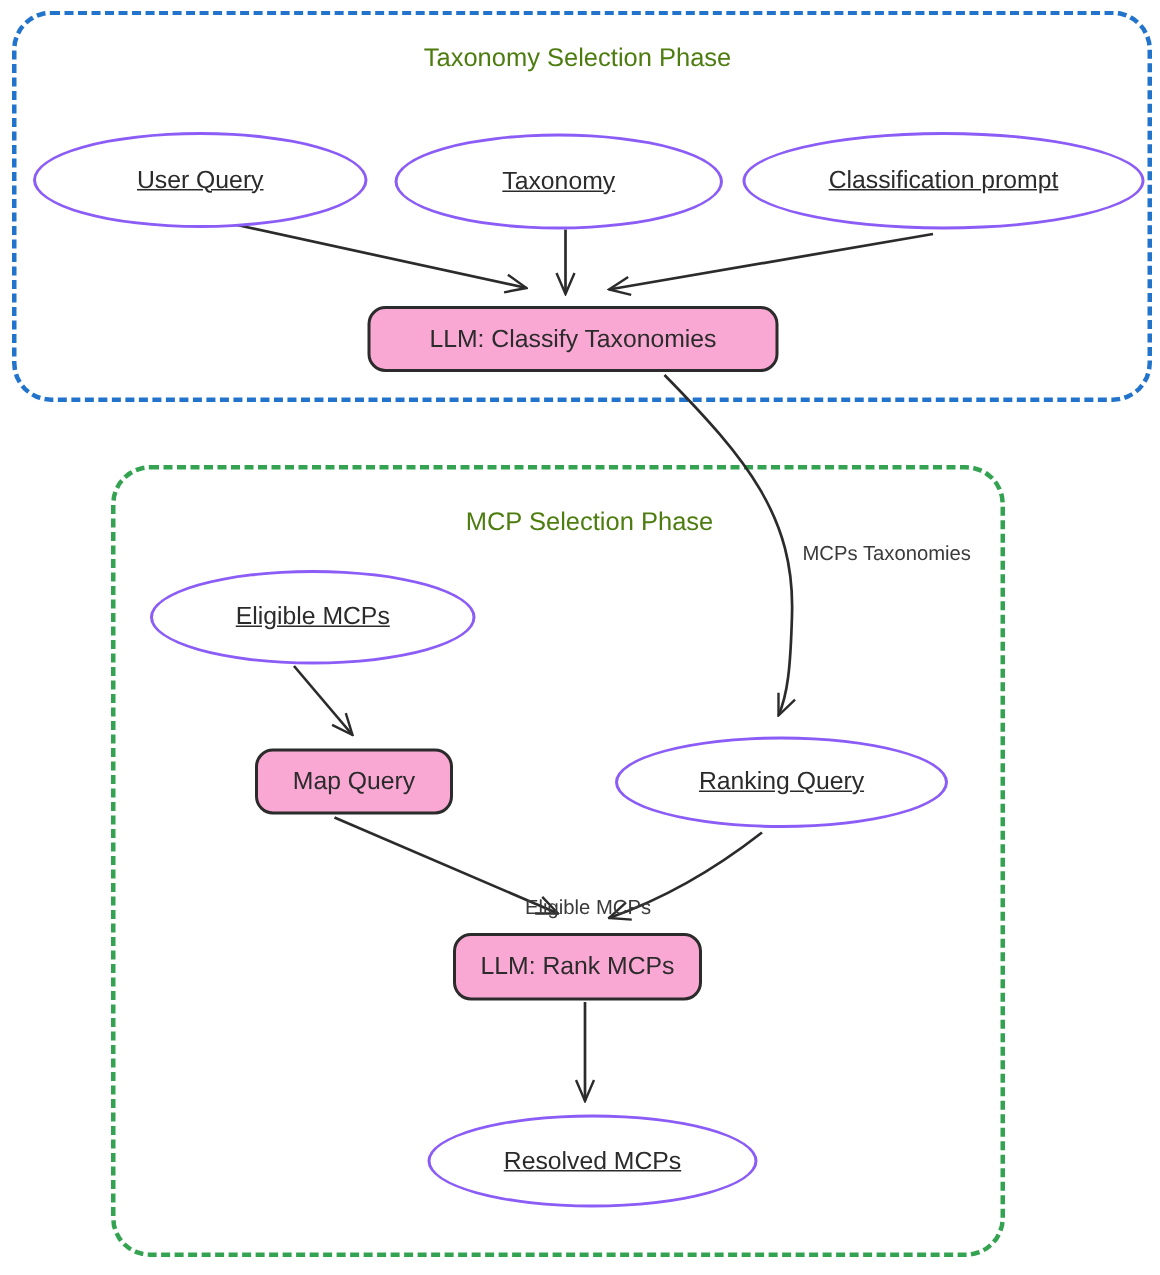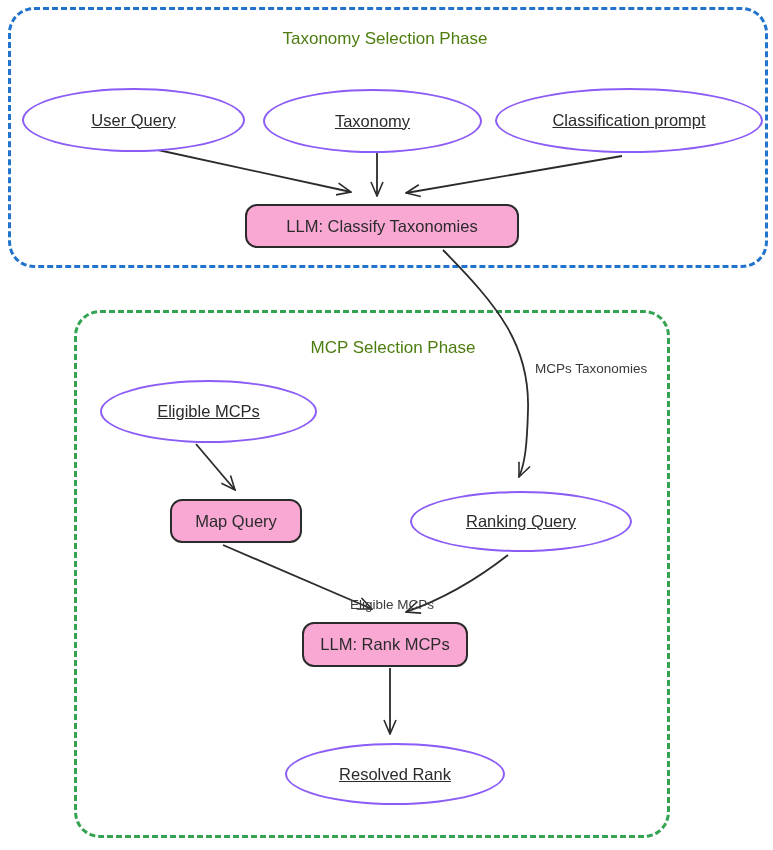--- a/index.html
+++ b/index.html
@@ -116,16 +116,16 @@
   <div class="node process" style="left:170px; top:499px; width:132px; height:44px;">
     <span>Map Query</span>
   </div>
   <div class="node ellipse" style="left:410px; top:491px; width:222px; height:61px;">
     <span>Ranking Query</span>
   </div>
   <div class="node process" style="left:302px; top:622px; width:166px; height:45px;text-align:right;">
     <span>LLM: Rank MCPs</span>
   </div>
   <div class="node ellipse" style="left:285px; top:743px; width:220px; height:62px;">
-    <span>Resolved Rank</span>
+    <span>Resolved MCPs</span>
   </div>
 
 </div>
 
 </body></html>

